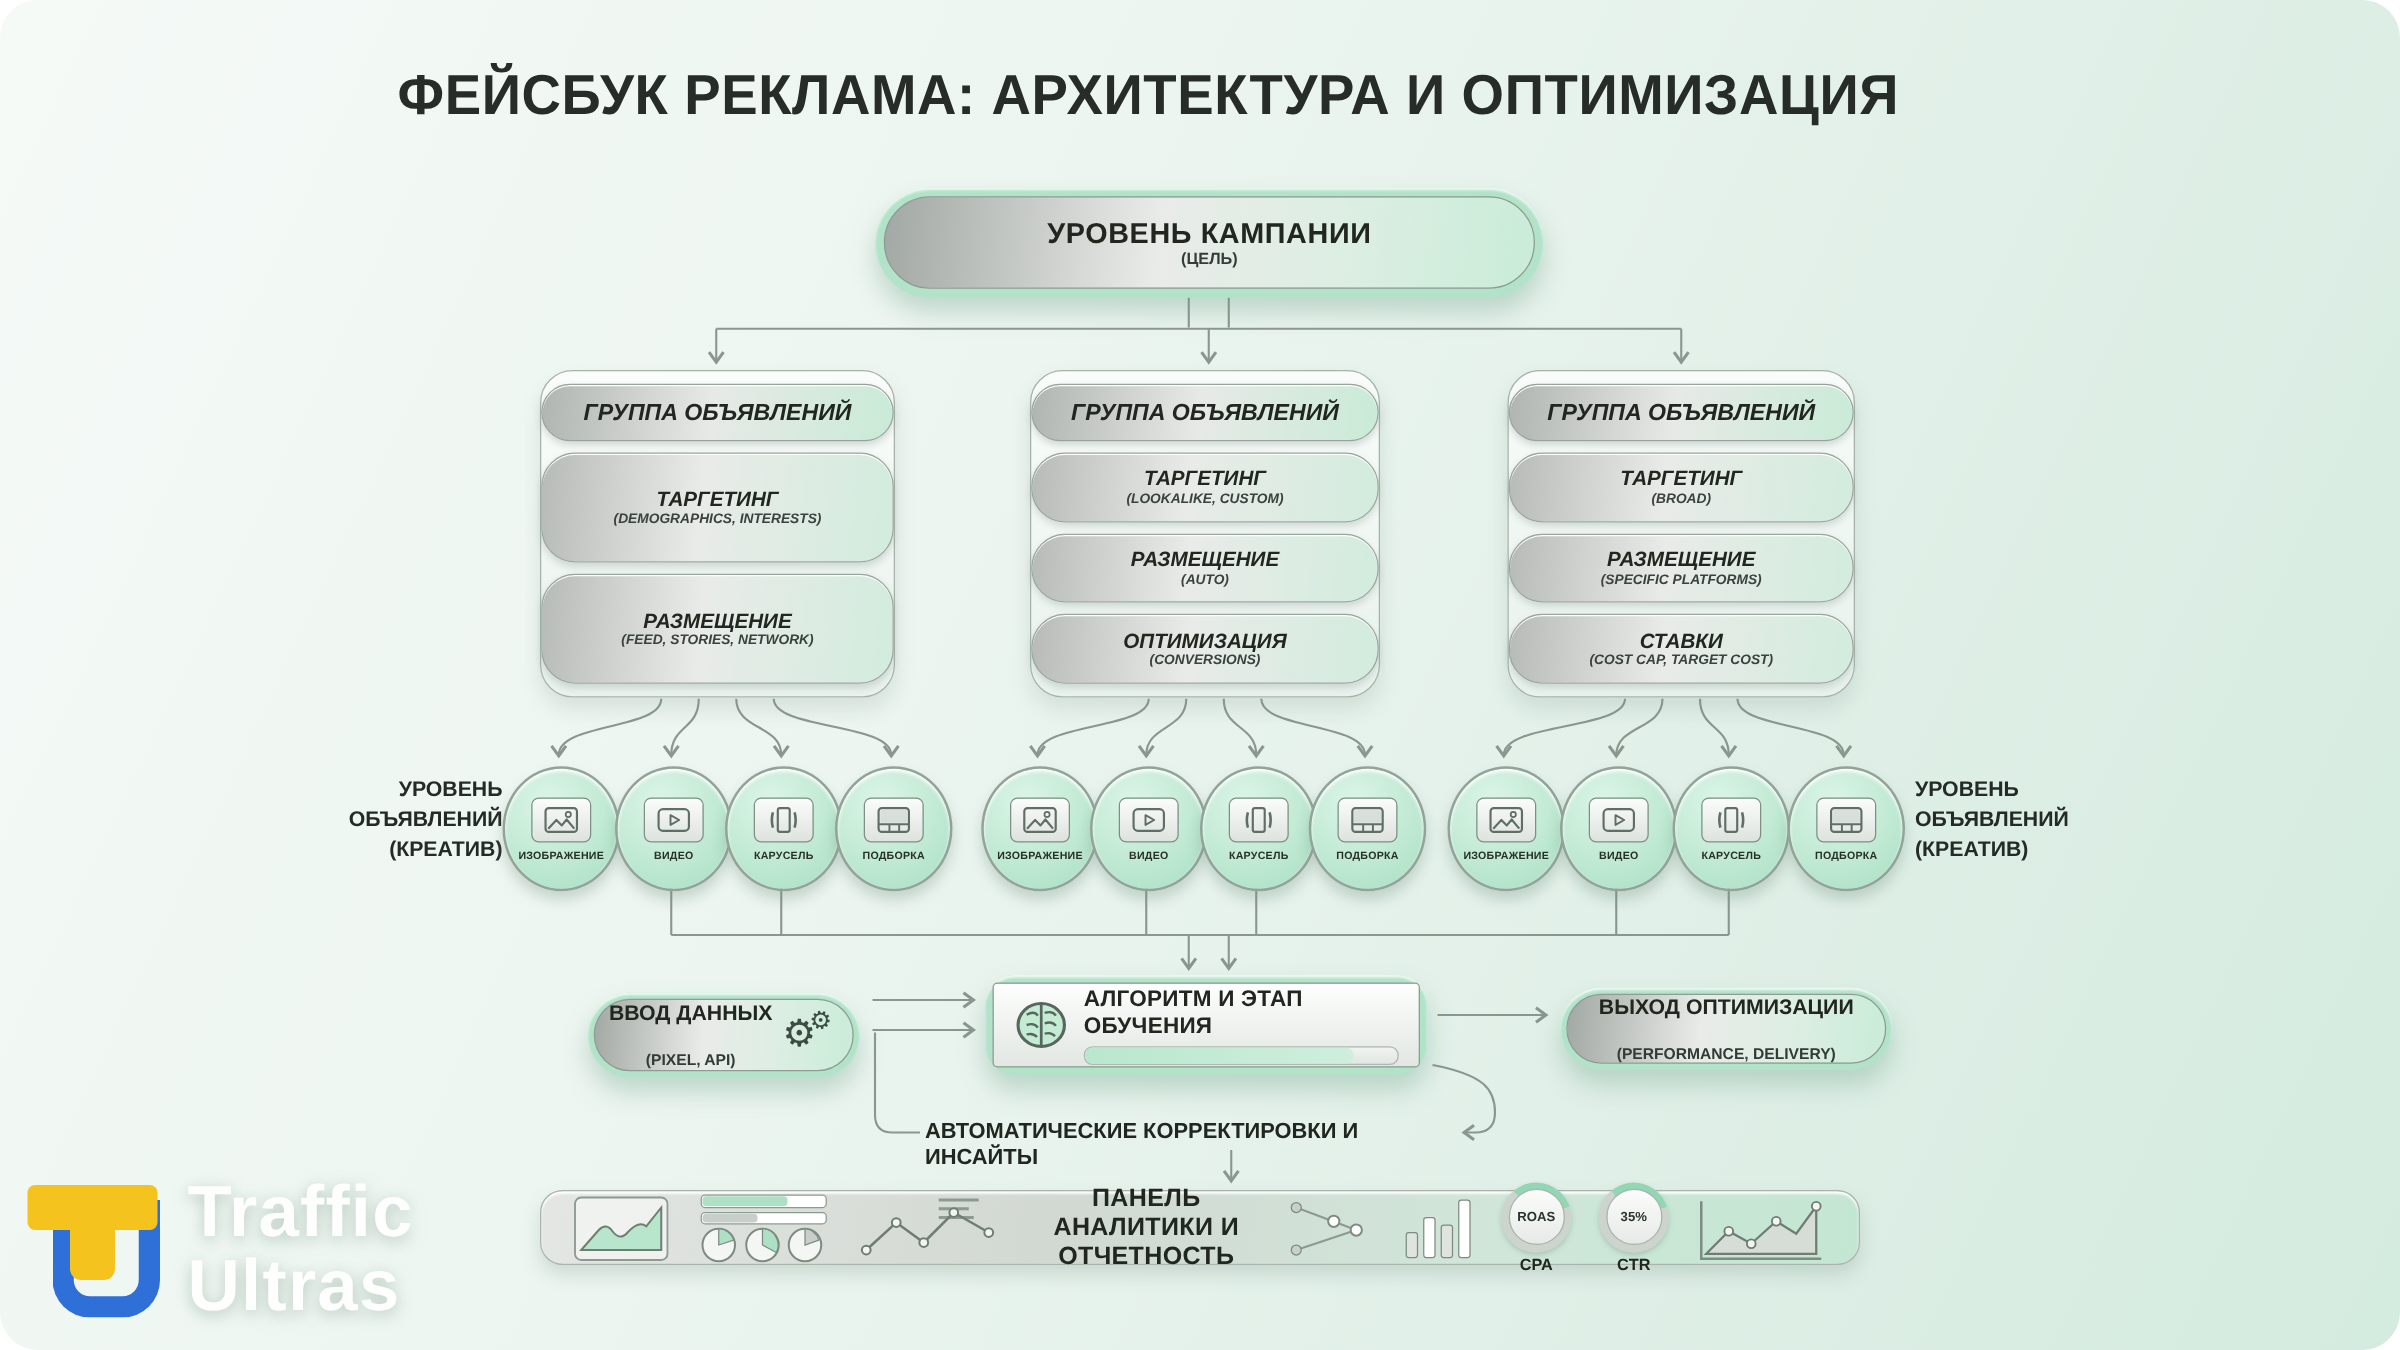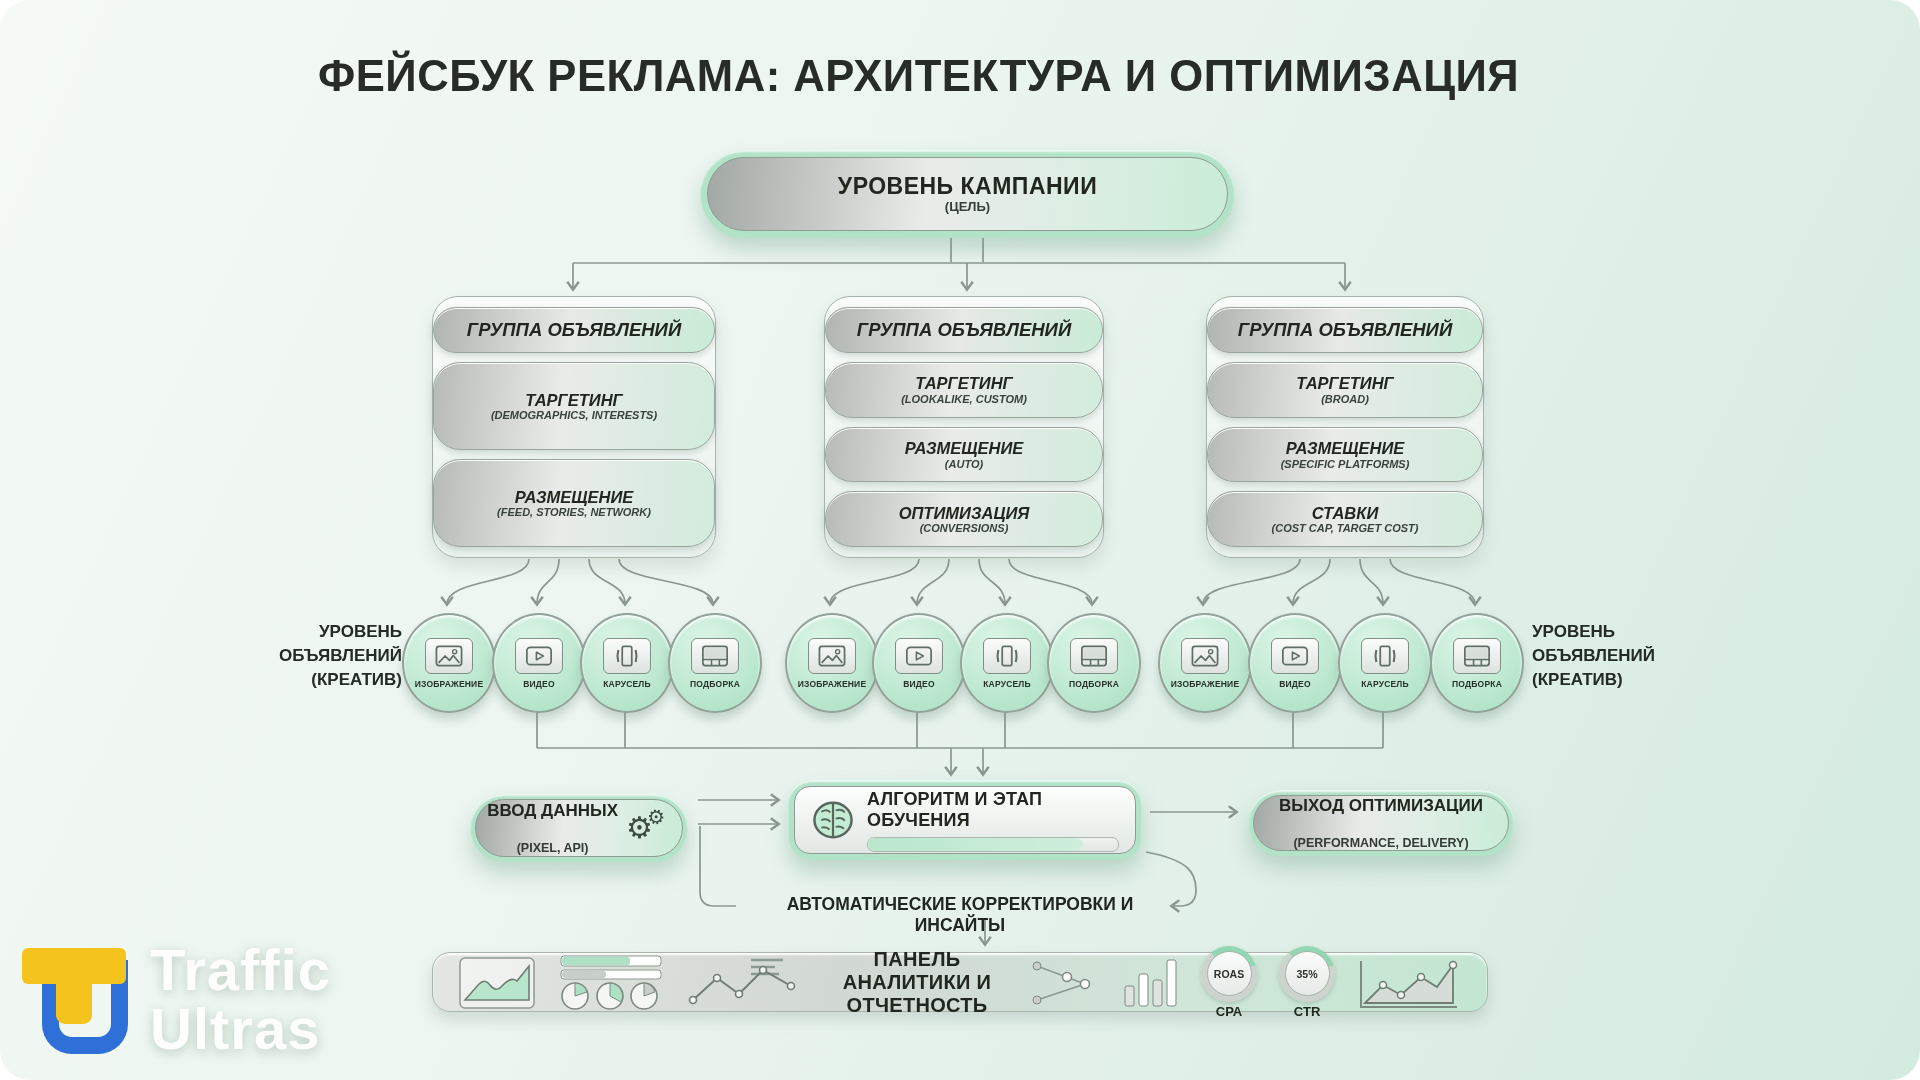--- a/index.html
+++ b/index.html
@@ -40,27 +40,27 @@
   .cicon-box{width:46px;height:34px;border:1.5px solid #7f8f85;border-radius:6px;
     background:linear-gradient(180deg,#fbfcfb,#dde3df);display:flex;align-items:center;justify-content:center;}
   .clabel{font-size:8.5px;font-weight:800;color:#273029;letter-spacing:.2px;}
   .side-label{position:absolute;top:620px;font-size:17px;font-weight:800;line-height:1.4;color:#242a26;}
   
   .flow-text{display:flex;flex-direction:column;align-items:center;justify-content:center;line-height:1.15;}
   .f-title{font-size:17px;font-weight:800;}
   .f-sub{font-size:12.5px;font-weight:700;color:#333b35;margin-top:21px;}
   .gears{font-size:30px;color:#3c4c42;line-height:1;}
   .gears .g2{font-size:20px;display:inline-block;transform:translate(-6px,-14px) rotate(25deg);}
-  .algo-inner{width:100%;height:100%;box-sizing:border-box;border:1px solid #8f9b93;border-radius:16px;
+  .algo-inner{width:100%;height:100%;box-sizing:border-box;border:1px solid #8f9b93;border-radius:4px;
     background:linear-gradient(180deg,#fdfefd,#e2e7e3);display:flex;align-items:center;gap:12px;padding:0 16px;}
   .algo-col{flex:1;display:flex;flex-direction:column;gap:6px;}
   .algo-title{font-size:18px;font-weight:800;letter-spacing:.2px;}
   .ptrack{height:13px;border-radius:7px;border:1px solid #aeb8b1;background:linear-gradient(180deg,#f0f3f0,#e2e6e2);overflow:hidden;}
   .pfill{height:100%;border-radius:7px;background:linear-gradient(90deg,#b9e7cd,#cfeedd);}
-  .feedback{position:absolute;left:740px;top:894px;width:440px;text-align:center;font-size:17.5px;font-weight:800;}
+  .feedback{position:absolute;left:740px;top:894px;width:440px;text-align:left;font-size:17.5px;font-weight:800;}
   
   .panel{position:absolute;left:432px;top:952px;width:1056px;height:60px;box-sizing:border-box;
     border:1px solid #a9b4ab;border-radius:18px;
     background:linear-gradient(100deg,#e3e6e3 0%,#d2d8d2 38%,#d0e6d9 72%,#c3e6d2 100%);
     box-shadow:0 8px 14px rgba(120,145,130,.25), inset 0 2px 2px #fff;
     display:flex;align-items:center;padding:0 26px;gap:22px;}
   .panel-title{flex:1;text-align:center;font-size:20px;font-weight:800;letter-spacing:.3px;}
   .gauge-wrap{display:flex;flex-direction:column;align-items:center;gap:2px;}
   .gauge{width:56px;height:56px;border-radius:50%;display:grid;place-items:center;
     background:conic-gradient(from -40deg,#92d6b3 0deg 112deg,#cdd3cd 112deg 360deg);

